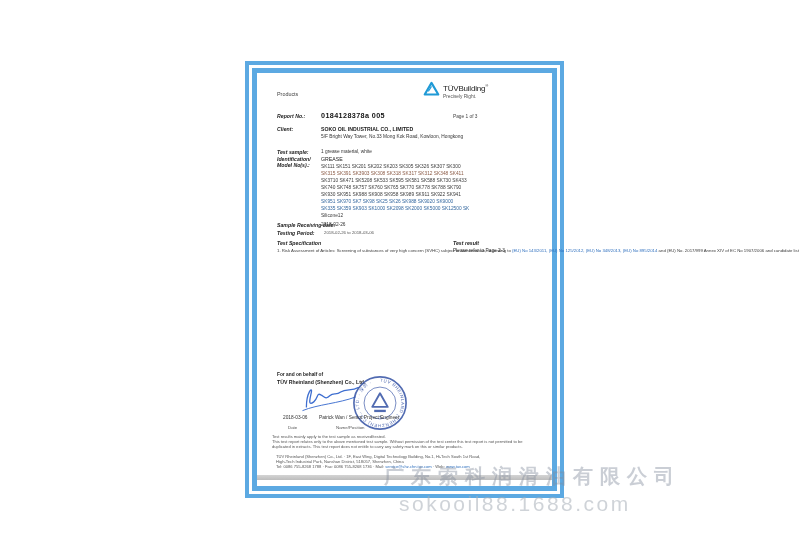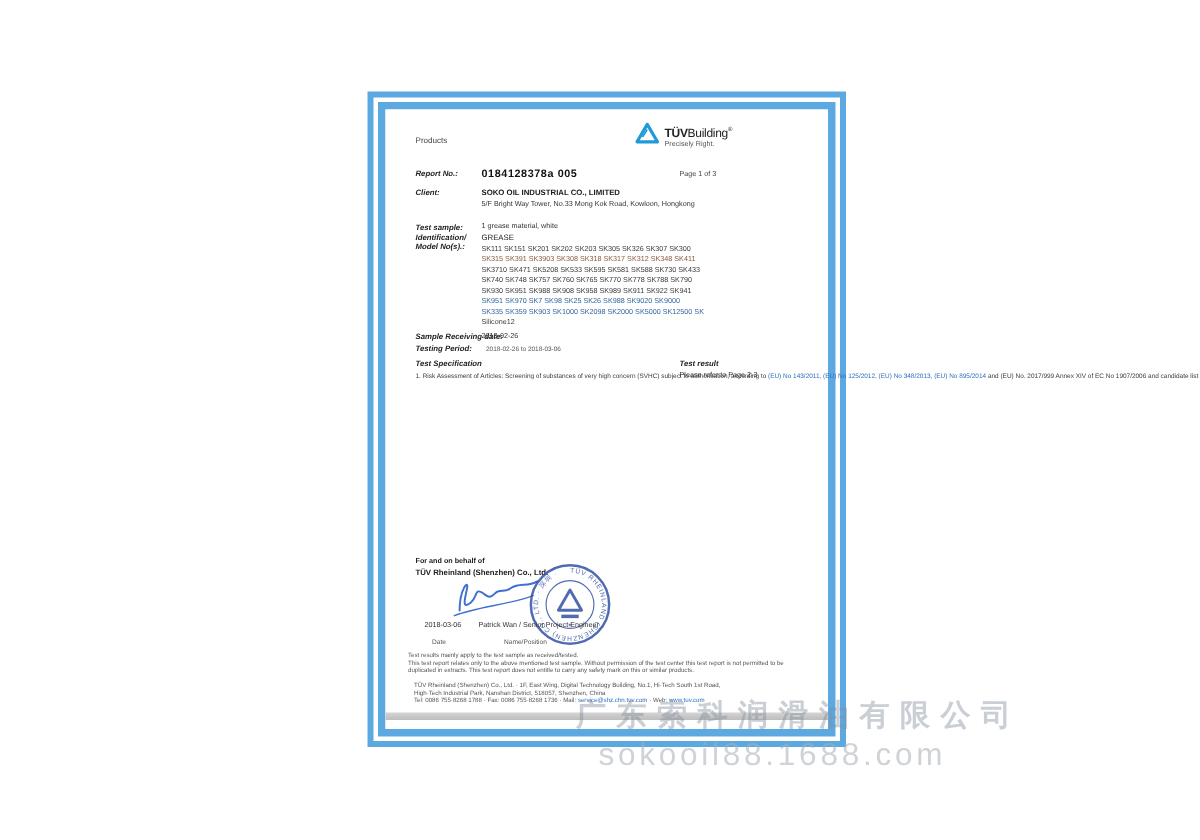--- a/index.html
+++ b/index.html
@@ -21,21 +21,21 @@
   
   .lbl{font-size:5.2px;font-weight:bold;font-style:italic;color:#222;line-height:6.5px;}
   .sm{font-size:4.8px;color:#333;}
   .tiny{font-size:4.3px;color:#555;}
   
   .products{left:20px;top:18px;font-size:5.4px;color:#444;}
   .logo{left:166px;top:8px;display:flex;gap:3px;position:absolute;}
   .logo *{position:static;}
   .logo-txt{line-height:9px;}
   .brand{font-size:8px;color:#222;letter-spacing:-0.2px;}
-  .brand .tuv{font-weight:bold;}
+  .brand .tuv{font-weight:normal;}
   .brand .reg{font-size:4px;vertical-align:super;}
   .tagline{font-size:4.8px;color:#555;display:block;margin-top:-1px;}
   
   .report-label{left:20px;top:40px;}
   .report-number{left:64px;top:37.5px;font-size:7.2px;font-weight:bold;letter-spacing:.4px;color:#111;}
   .page-ind{left:196px;top:41px;font-size:4.8px;color:#444;}
   .client-label{left:20px;top:53px;}
   .client-name{left:64px;top:53px;font-size:5.2px;font-weight:bold;color:#1a1a1a;}
   .client-addr{left:64px;top:60.5px;font-size:4.8px;color:#333;}
   .sample-label{left:20px;top:75.5px;}

